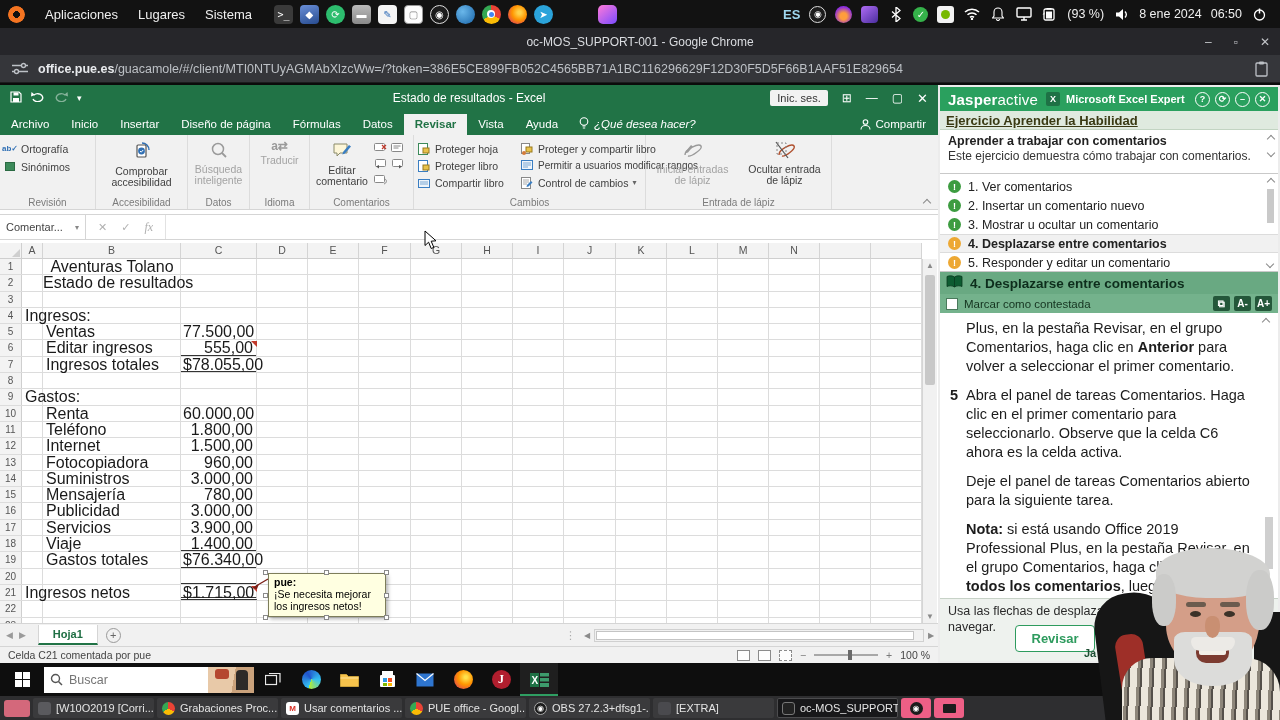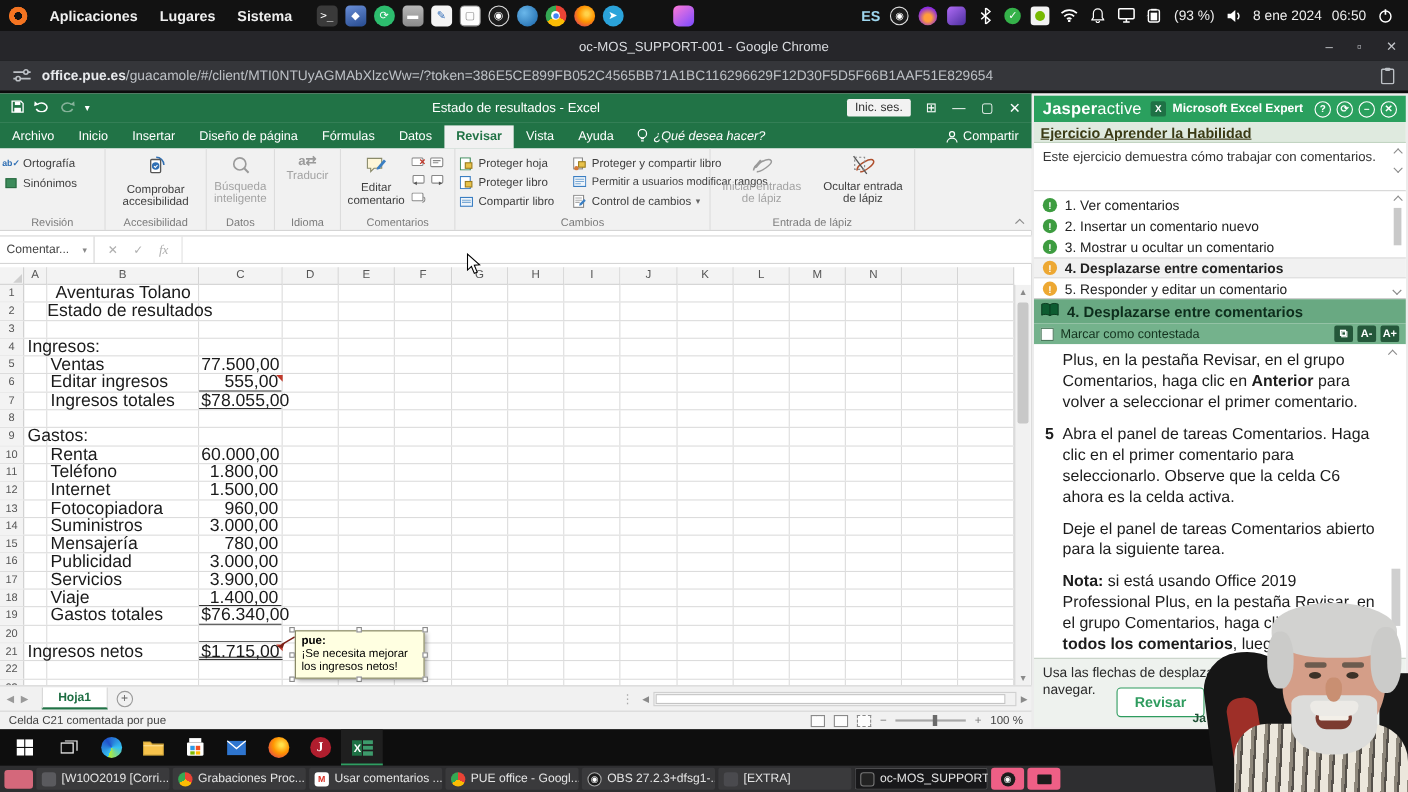--- a/index.html
+++ b/index.html
@@ -2,21 +2,21 @@
 <html><head>
 <meta charset="utf-8">
 <style>
   * { margin:0; padding:0; box-sizing:border-box; }
   body { width:1280px; height:720px; overflow:hidden; background:#000; }
   .screen { position:relative; width:1280px; height:720px; font-family:"Liberation Sans",sans-serif; background:#000; }
 
   
   .toppanel { position:absolute; top:0; left:0; width:1280px; height:28px; background:#121212; display:flex; align-items:center; color:#efefef; font-size:13px; padding:0 8px; }
   .ubuntu-logo { width:17px; height:17px; border-radius:50%; background:radial-gradient(circle at 50% 50%, #111 28%, #f47421 30% 70%, #111 72%); margin-right:10px; }
-  .menu-item { padding:0 10px; cursor:default;font-weight:bold; }
+  .menu-item { padding:0 10px; cursor:default; }
   .tp-icons { display:flex; align-items:center; gap:7px; margin-left:12px; }
   .tpi { width:19px; height:19px; border-radius:4px; display:flex; align-items:center; justify-content:center; font-size:10px; color:#fff; }
   .tray { margin-left:auto; display:flex; align-items:center; gap:9px; padding-right:4px; }
   .tray .txt { font-size:12.5px; }
   .tri { width:17px; height:17px; display:flex; align-items:center; justify-content:center; }
   .kbd-layout { font-weight:bold; color:#9fd7ef; font-size:13px; }
 
   
   .chrome-titlebar { position:absolute; top:28px; left:0; width:1280px; height:27px; background:#26262a; color:#dadce0; display:flex; align-items:center; justify-content:center; font-size:12px; }
   .chrome-controls { position:absolute; right:10px; top:0; height:27px; display:flex; align-items:center; gap:22px; color:#c3c5c9; font-size:12px; }
@@ -1105,20 +1105,21 @@
           <span class="jp-cir">?</span>
           <span class="jp-cir">⟳</span>
           <span class="jp-cir">–</span>
           <span class="jp-cir">✕</span>
         </div>
       </div>
       <div class="jp-exercise">
         <span>Ejercicio Aprender la Habilidad</span>
       </div>
       <div class="jp-lesson">
+        <div class="lt">Aprender a trabajar con comentarios</div>
         <div class="ld">Este ejercicio demuestra cómo trabajar con comentarios.</div>
         <div class="jp-chevs">
             <span class="chev up"></span>
             <span class="chev down"></span>
           </div>
       </div>
       <div class="jp-tasks" id="jp-tasks">
           <div class="jtask">
             <span class="ticon done">!</span>
             <span>1. Ver comentarios</span>
@@ -1180,20 +1181,28 @@
 
     <div class="winbar">
       <span class="win-start">
           <svg width="15" height="15" viewBox="0 0 15 15">
             <rect x="0" y="0" width="7" height="7" fill="#fff"></rect>
             <rect x="8" y="0" width="7" height="7" fill="#fff"></rect>
             <rect x="0" y="8" width="7" height="7" fill="#fff"></rect>
             <rect x="8" y="8" width="7" height="7" fill="#fff"></rect>
           </svg>
         </span>
+      <div class="win-search">
+        <svg width="13" height="13" viewBox="0 0 13 13">
+            <circle cx="5.5" cy="5.5" r="4" stroke="#555" stroke-width="1.4" fill="none"></circle>
+            <path d="M8.5 8.5 l3.5 3.5" stroke="#555" stroke-width="1.5"></path>
+          </svg>
+        <input type="text" placeholder="Buscar" style="">
+        <span class="bowie"></span>
+      </div>
       <span class="wicon">
           <svg width="16" height="14">
             <rect x="0.5" y="2.5" width="11" height="9" stroke="#e8e8e8" fill="none" stroke-width="1.2"></rect>
             <path d="M4 0.5 h11 v9" stroke="#e8e8e8" fill="none" stroke-width="1.2"></path>
           </svg>
         </span>
       <span class="wicon">
           <span class="dot" style="width:19px;height:19px;background:conic-gradient(from 200deg,#35c1f1,#2052cb,#35c1f1 70%,#b4ec36);"></span>
         </span>
       <span class="wicon">

